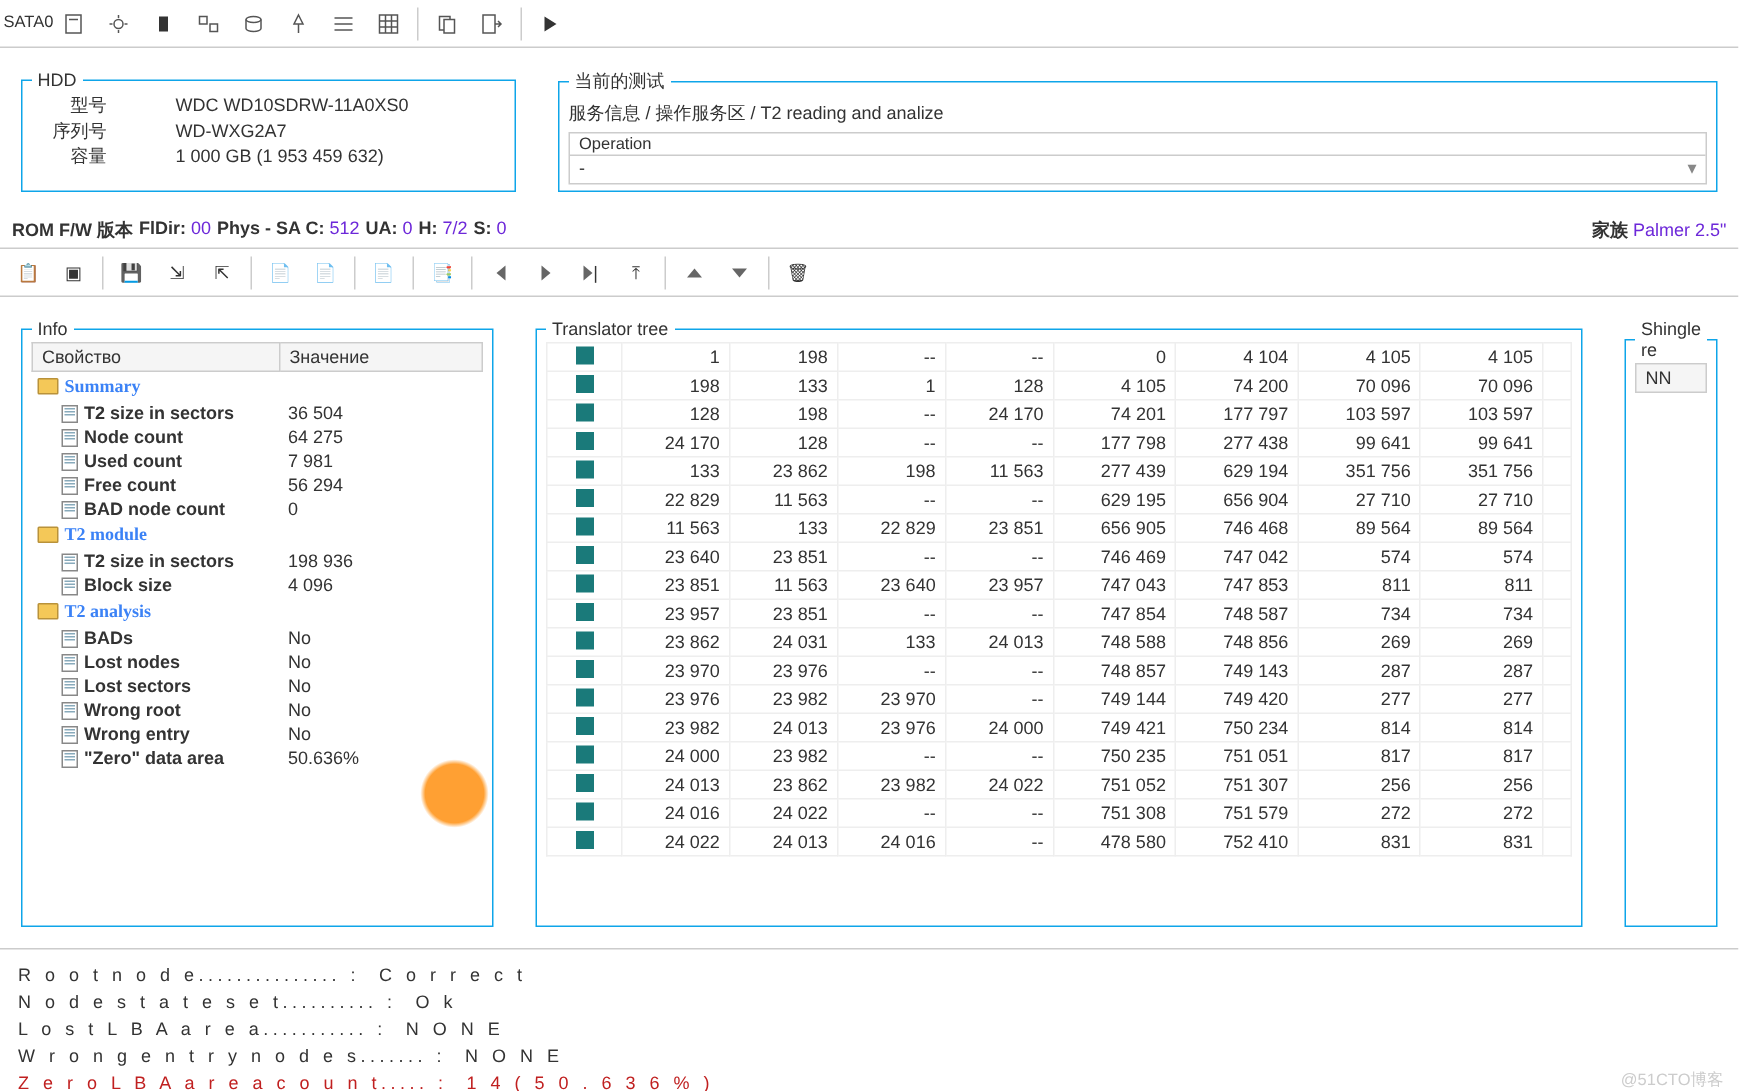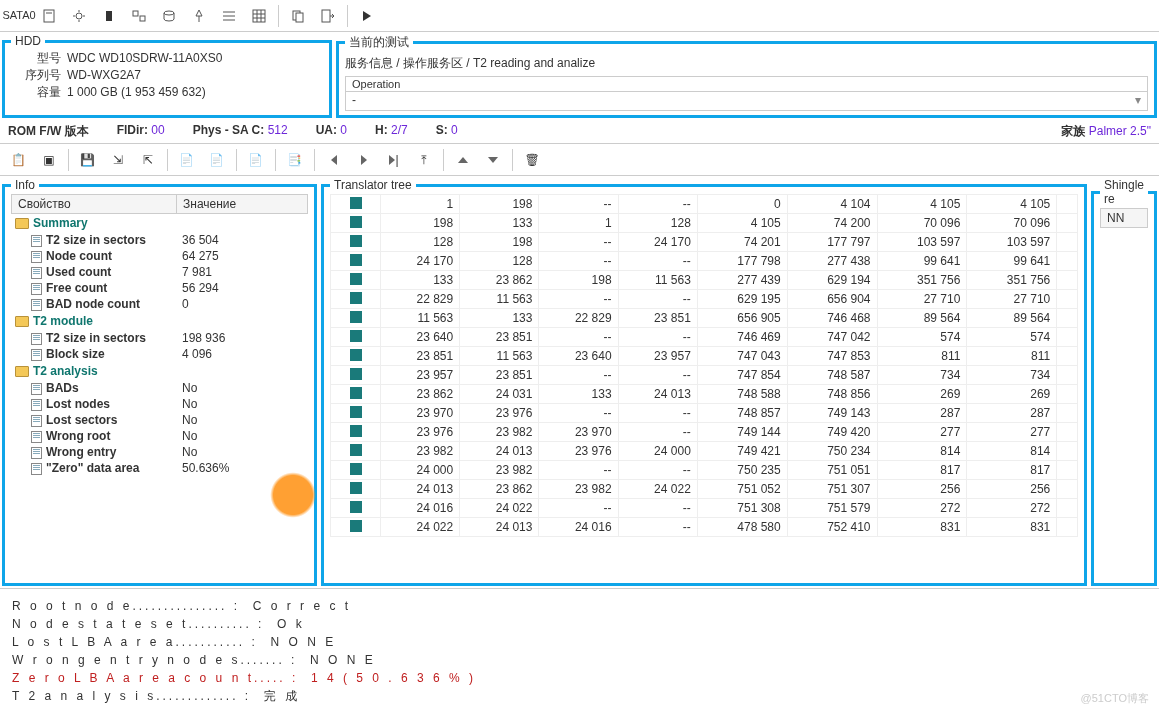--- a/index.html
+++ b/index.html
@@ -1,53 +1,53 @@
 <!DOCTYPE html>
 <html><head>
 <meta charset="utf-8">
 <style>
 * { margin:0; padding:0; box-sizing:border-box; font-family:"Microsoft YaHei",Tahoma,sans-serif; font-size:12px; }
 body { background:#fff; color:#333; }
 .toolbar { display:flex; align-items:center; height:32px; border-bottom:1px solid #ccc; padding:0 4px; }
 .tbtn { width:30px; height:28px; display:flex; align-items:center; justify-content:center; cursor:pointer; }
 .sep { width:1px; height:22px; background:#ccc; margin:0 4px; }
 .play { width:0; height:0; border-left:8px solid #333; border-top:5px solid transparent; border-bottom:5px solid transparent; }
-fieldset { border:3px solid #0ea5e9; margin:2px; padding:2px 6px 4px; font-size:12px; position:relative; }
+fieldset { border:1px solid #0ea5e9; margin:14px; padding:2px 6px 4px; font-size:12px; position:relative; }
 legend { font-size:12px; color:#333; padding:0 4px; }
 .row1 { display:flex; }
 .hdd { flex:0 0 330px; }
 .test { flex:1; }
-.kv { display:flex; line-height:17px; }
+.kv { display:flex; line-height:17px;gap:40px; }
 .kv .k { width:56px; text-align:right; padding-right:6px; color:#333; }
 .opbox { border:1px solid #ccc; margin-top:2px; }
 .opbox .ophdr { border-bottom:1px solid #ccc; padding:1px 6px; font-size:11px; }
 .opbox .opv { padding:1px 6px; height:18px; }
-.statusline { padding:3px 8px; border-bottom:1px solid #ccc; display:flex; gap:28px; }
+.statusline { padding:3px 8px; border-bottom:1px solid #ccc; display:flex; gap:4px; }
 .blue { color:#6d28d9; }
 .row2 { display:flex; }
 .info { flex:0 0 315px; }
 .tree { flex:1; }
 .sh { flex:0 0 60px; }
 .grid { width:100%; border-collapse:collapse; font-size:12px; }
 .grid th { border:1px solid #ccc; background:#f5f5f5; padding:2px 6px; text-align:left; font-weight:normal; }
 .grid td { border:1px solid #eee; padding:1px 6px; }
 .infow { height:365px; overflow-y:auto; position:relative; }
 .infow::-webkit-scrollbar { width:16px; }
 .treew { height:365px; overflow:auto; }
-.folder { color:#0f766e; font-weight:bold; }
+.folder { color:#3b82f6; font-weight:bold;font-family:Liberation Serif, serif; }
 .fld-ico { display:inline-block; width:14px; height:11px; background:#f4c858; border:1px solid #b9923a; border-radius:1px; margin-right:4px; vertical-align:middle; }
 .doc-ico { display:inline-block; width:11px; height:12px; border:1px solid #888; background:#fff; margin-right:4px; margin-left:16px; vertical-align:middle; position:relative; }
 .doc-ico::after{content:'';position:absolute;top:1px;left:1px;right:1px;height:1px;background:#8ab;box-shadow:0 2px 0 #8ab,0 4px 0 #8ab; }
 .trow td { text-align:right; height:19px; }
 .trow td:first-child { text-align:center; width:50px; }
 .sq { display:inline-block; width:12px; height:12px; background:#1a7a7a; }
 .cursor { position:absolute; width:46px; height:46px; background:radial-gradient(circle,#ffa033 60%,rgba(255,160,51,0) 70%); border-radius:50%; left:265px; top:280px; pointer-events:none; }
 .logpane { font-family:Consolas,monospace; font-size:13px; padding:8px 12px; border-top:1px solid #ccc; line-height:18px; letter-spacing:3px; }
 .logpane .red { color:#c02020; }
-.watermark { position:fixed; right:10px; bottom:21px; color:#ccc; font-size:11px; letter-spacing:0; }
+.watermark { position:fixed; right:10px; bottom:0; color:#ccc; font-size:11px; letter-spacing:0; }
 .arrow { display:inline-block; width:0; height:0; }
 .al { border-right:6px solid #666; border-top:5px solid transparent; border-bottom:5px solid transparent; }
 .ar { border-left:6px solid #666; border-top:5px solid transparent; border-bottom:5px solid transparent; }
 .au { border-bottom:6px solid #666; border-left:5px solid transparent; border-right:5px solid transparent; }
 .ad { border-top:6px solid #666; border-left:5px solid transparent; border-right:5px solid transparent; }
 .dd { float:right; color:#888; }
 .svc { width:16px; height:16px; }
 </style>
 </head>
 <body>
@@ -145,21 +145,21 @@
       <div class="opv"><span>-</span><span class="dd">▾</span></div>
     </div>
   </fieldset>
 </div>
 
 <div class="statusline">
   <span><b>ROM F/W 版本</b></span>
   <span><b>FlDir:</b> <span class="blue">00</span></span>
   <span><b>Phys - SA C:</b> <span class="blue">512</span></span>
   <span><b>UA:</b> <span class="blue">0</span></span>
-  <span><b>H:</b> <span class="blue">2/7</span></span>
+  <span><b>H:</b> <span class="blue">7/2</span></span>
   <span><b>S:</b> <span class="blue">0</span></span>
   <span style="margin-left:auto"><b>家族</b> <span class="blue">Palmer 2.5"</span></span>
 </div>
 
 <div class="toolbar">
   <div class="tbtn">📋</div>
   <div class="tbtn">▣</div>
   <div class="sep"></div>
   <div class="tbtn">💾</div>
   <div class="tbtn">⇲</div>

